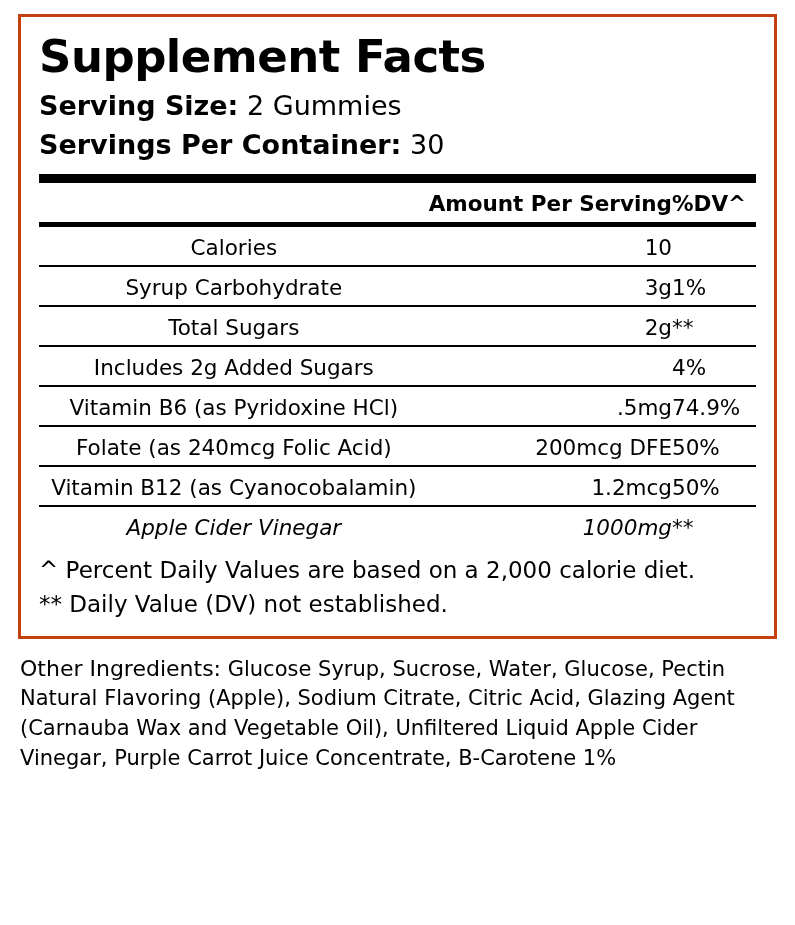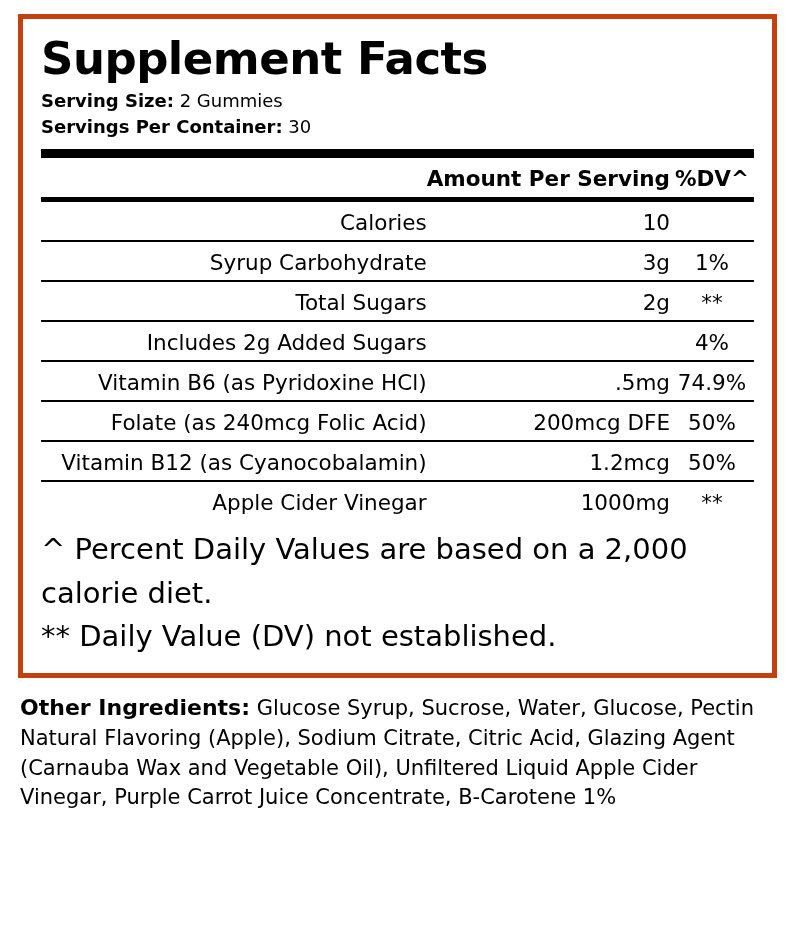--- a/index.html
+++ b/index.html
@@ -16,37 +16,37 @@
   }
   .page {
     position: relative;
     width: 795px;
     height: 925px;
     box-sizing: border-box;
     padding: 14px 18px 0 18px;
   }
 
   .panel {
-    border: 5px solid #c2410c;
+    border: 3px solid #c2410c;
     box-sizing: border-box;
     padding: 12px 18px 14px 18px;
     width: 759px;
   }
 
   .title {
     font-size: 45px;
     font-weight: bold;
     letter-spacing: -0.5px;
     line-height: 1.05;
     margin: 4px 0 6px 0;
     font-family: "DejaVu Sans", sans-serif;
   }
 
   .serving-line {
-    font-size: 18px;
+    font-size: 27px;
     line-height: 1.45;
   }
   .serving-line .lbl {
     font-weight: bold;
   }
 
   .rule-thick {
     border-top: 9px solid #000;
     margin: 9px 0 0 0;
   }
@@ -56,57 +56,58 @@
     border-collapse: collapse;
     font-size: 21.5px;
   }
   table.facts td {
     padding: 8px 0 5px 0;
     vertical-align: bottom;
     border-bottom: 2px solid #000;
   }
   table.facts tr.no-rule td {
     border-bottom: none;
+    font-style: italic;
   }
   table.facts tr.head td {
     border-bottom: 5px solid #000;
     font-weight: bold;
     padding-bottom: 6px;
   }
   td.name {
-    text-align: right;
+    text-align: center;
   }
   td.amount {
     text-align: right;
     white-space: nowrap;
     padding-right: 4px;
     width: 180px;
   }
   td.dv {
-    text-align: center;
+    text-align: left;
     white-space: nowrap;
     width: 84px;
   }
   .indent1 { padding-left: 34px; margin-left: 12px; }
   .indent2 { padding-left: 62px; }
 
   .footnotes {
-    font-size: 29px;
+    font-size: 23px;
     line-height: 1.5;
     padding-top: 8px;
   }
 
   .other {
     font-size: 21px;
     line-height: 1.42;
     padding: 14px 2px 0 2px;
     width: 755px;
   }
   .other b {
-    font-weight: bold;
+    font-weight: normal;
     font-size: 22px;
   }
 </style>
 </head>
 <body>
 
 <div class="page">
 
   <div class="panel">
 

